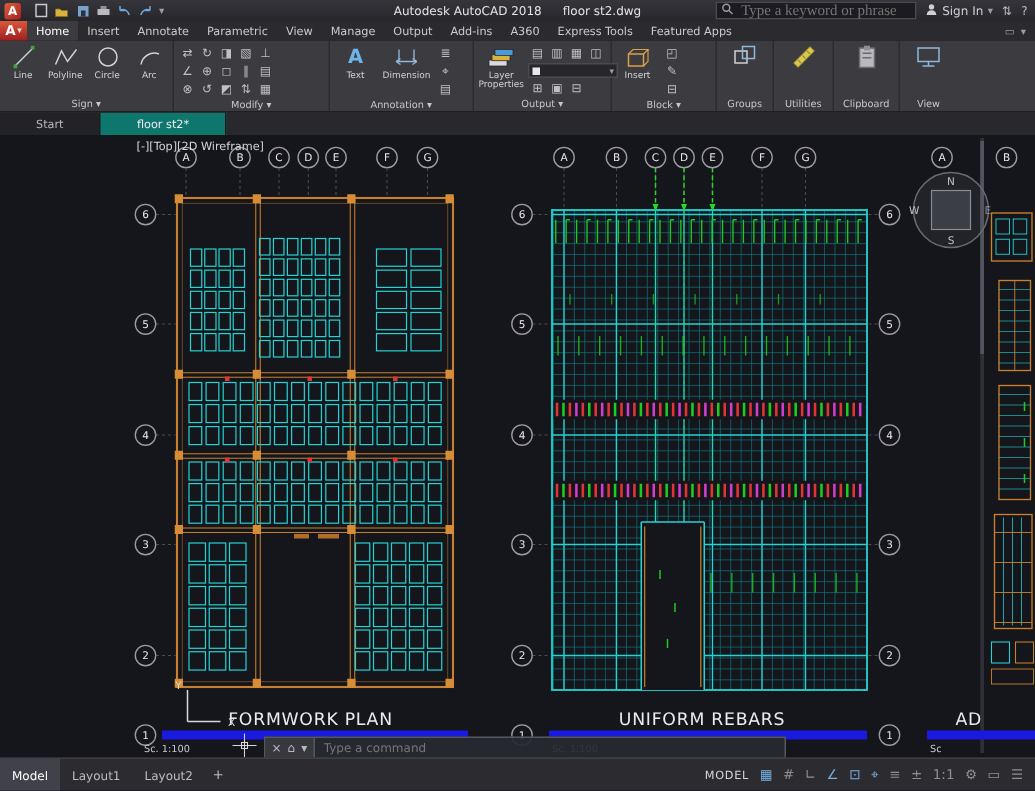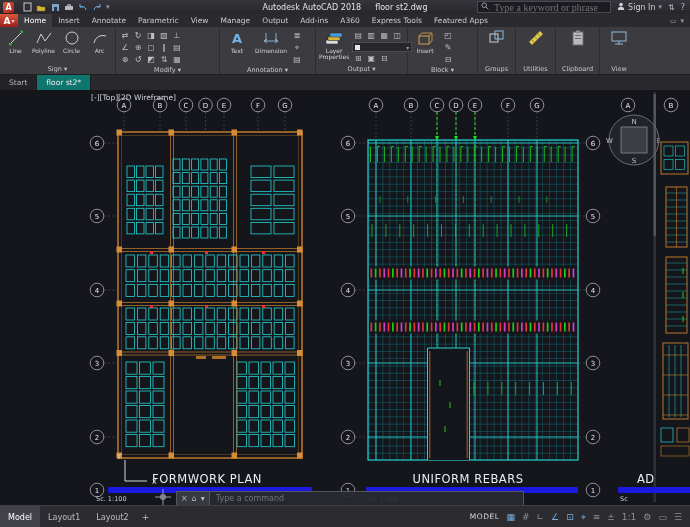--- a/index.html
+++ b/index.html
@@ -39,21 +39,21 @@
   .smallgrid{display:grid;grid-template-columns:repeat(5,12px);grid-auto-rows:11px;gap:1px;padding-top:1px;}
   .smallcol{display:flex;flex-direction:column;gap:1px;padding-top:1px;}
   .sg{font-size:8px;color:#bfbfc6;display:flex;align-items:center;justify-content:center;width:12px;height:11px;}
   .textA{font-size:13px;font-weight:bold;color:#6fb3e8;line-height:1;}
   .layerbar{width:54px;height:8px;background:#26262b;border:1px solid #4a4a52;display:flex;align-items:center;gap:2px;padding:0 2px;}
   .chip{width:5px;height:5px;background:#e8e8e8;}
   .layerbar .v{color:#9b9ba2;font-size:6px;margin-left:auto;}
 
   
   .filetabs{position:absolute;top:74px;left:0;right:0;height:16px;background:#28282d;display:flex;align-items:flex-end;z-index:27;}
-  .ftab{height:15px;display:flex;align-items:center;padding:0 9px;font-size:7.5px;color:#b7b7bd;background:#222227;border-right:1px solid #1c1c20;}
+  .ftab{height:15px;display:flex;align-items:center;padding:0 24px;font-size:7.5px;color:#b7b7bd;background:#222227;border-right:1px solid #1c1c20;}
   .ftab.active{background:#0f766e;color:#ececef;}
 
   
   .canvas{position:absolute;top:90px;left:0;width:690px;height:415px;background:#15161c;z-index:1;}
   #cad{position:absolute;inset:0;width:690px;height:415px;}
   #cad text{font-family:"DejaVu Sans",sans-serif;}
 
   
   .cmdbar{position:absolute;left:176px;top:401px;width:348px;height:15px;display:flex;align-items:center;background:rgba(40,42,48,0.93);border:1px solid #55565e;box-sizing:border-box;z-index:10;}
   .cmd-ctrl{display:flex;align-items:center;gap:4px;height:100%;padding:0 4px;background:rgba(56,58,64,0.95);color:#b9b9bf;font-size:8px;border-right:1px solid #55565e;}

